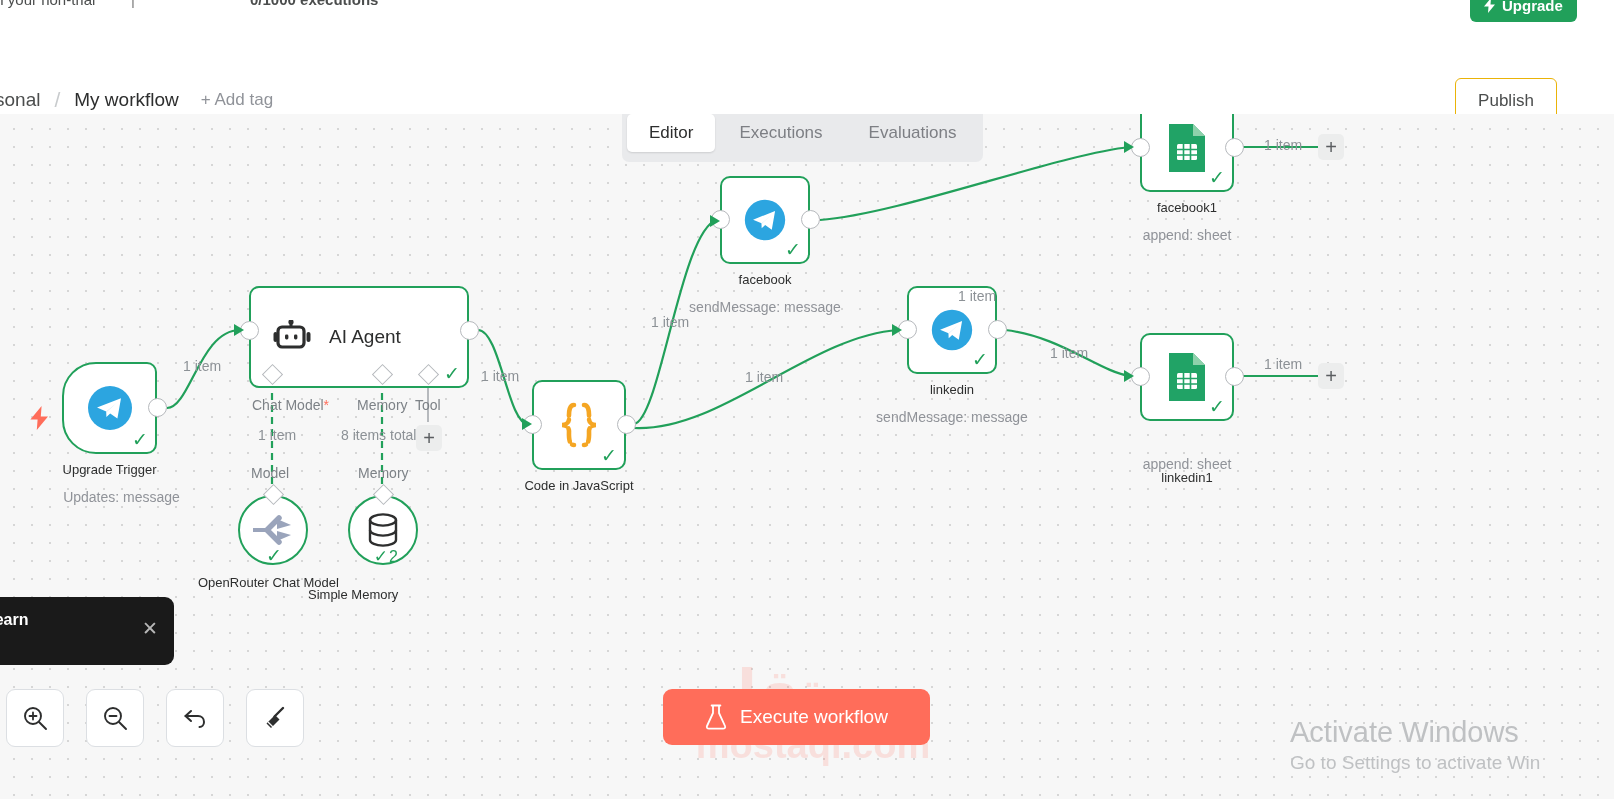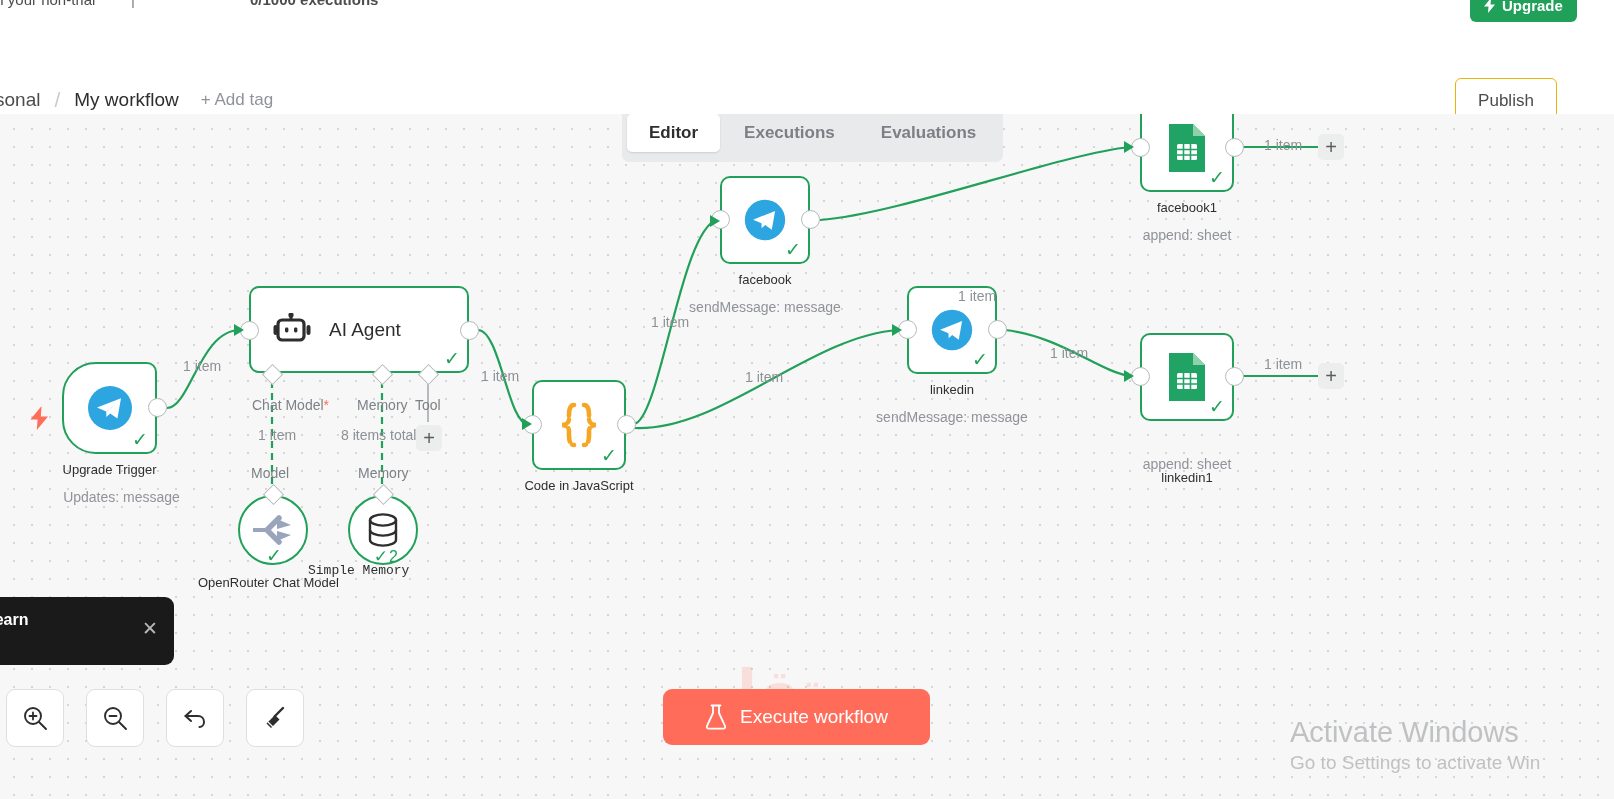--- a/index.html
+++ b/index.html
@@ -41,21 +41,21 @@
     overflow:hidden;
   }
   #edges{position:absolute;left:0;top:0;width:1614px;height:685px;}
   
   #tabs{
     position:absolute;left:622px;top:-10px;height:48px;background:#e9eaec;border-radius:7px;
     display:flex;align-items:center;padding:5px;gap:2px;z-index:40;
   }
   #tabs .tab{
     height:38px;padding:0 22px;display:flex;align-items:center;justify-content:center;
-    font-size:17px;color:#7d7f84;border-radius:5px;cursor:pointer;white-space:nowrap;font-weight:bold;
+    font-size:17px;color:#7d7f84;border-radius:5px;cursor:pointer;white-space:nowrap;
   }
   #tabs .tab.active{background:#fff;color:#2d2e2e;box-shadow:0 1px 2px rgba(0,0,0,.12);}
   
   .node{position:absolute;z-index:20;}
   .nbox{
     position:relative;background:#fff;border:2px solid #21a05a;border-radius:10px;
     display:flex;align-items:center;justify-content:center;box-sizing:border-box;
   }
   .nbox.trigger{border-radius:34px 10px 10px 34px;}
   .nbox.round{border-radius:50%;border-width:2px;}
@@ -206,21 +206,21 @@
         <path d="M20.4 33 L20.2 27.6 L31.2 18.4 L20.4 28.2 Z" fill="#cfe7f5"></path>
       </svg>
       <span class="ncheck">✓</span>
     </div>
     <div class="port" style="left:86px;top:36px;"></div>
     <div class="nlabel" style="top:100px;">Upgrade Trigger</div>
     <div class="nsub" style="top:127px;margin-left:12px;">Updates: message</div>
   </div>
 
   <div class="node" style="left:249px;top:172px;">
-    <div class="nbox" style="width:220px;height:87px;justify-content:flex-start;padding-left:22px;text-align:center;">
+    <div class="nbox" style="width:220px;height:102px;justify-content:flex-start;padding-left:22px;text-align:center;">
       <svg width="38" height="34" viewBox="0 0 38 34">
         <rect x="16.5" y="0.5" width="3" height="6" fill="#2d2e2e"></rect>
         <circle cx="18" cy="2" r="2.6" fill="#2d2e2e"></circle>
         <rect x="5" y="7" width="26" height="20" rx="4" fill="none" stroke="#2d2e2e" stroke-width="3.2"></rect>
         <rect x="0.5" y="12" width="4" height="10" rx="2" fill="#2d2e2e"></rect>
         <rect x="33.5" y="12" width="4" height="10" rx="2" fill="#2d2e2e"></rect>
         <rect x="12" y="14.5" width="3.4" height="5" rx="1.4" fill="#2d2e2e"></rect>
         <rect x="21" y="14.5" width="3.4" height="5" rx="1.4" fill="#2d2e2e"></rect>
       </svg>
       <span style="margin-left:18px;font-size:19px;">AI Agent</span>
@@ -258,21 +258,21 @@
   <div class="node" style="left:348px;top:381px;">
     <div class="nbox round" style="width:70px;height:70px;">
       <svg width="32" height="34" viewBox="0 0 32 34">
         <ellipse cx="16" cy="7" rx="13" ry="5.6" fill="none" stroke="#2d2e2e" stroke-width="2.4"></ellipse>
         <path d="M3 7 V27 C3 30.1 8.8 32.6 16 32.6 C23.2 32.6 29 30.1 29 27 V7" fill="none" stroke="#2d2e2e" stroke-width="2.4"></path>
         <path d="M3 17 C3 20.1 8.8 22.6 16 22.6 C23.2 22.6 29 20.1 29 17" fill="none" stroke="#2d2e2e" stroke-width="2.4"></path>
       </svg>
       <span class="ncheck withnum" style="right:18px;bottom:-2px;">✓<span class="num">2</span></span>
     </div>
     <div class="diamond" style="left:28px;top:-8px;"></div>
-    <div class="nlabel wrap" style="top:68px;font-family:Liberation Mono, monospace;">Simple Memory</div>
+    <div class="nlabel wrap" style="top:92px;">Simple Memory</div>
   </div>
   <div class="elabel" style="left:341px;top:313px;">8 items total</div>
   <div class="plabel" style="left:358px;top:351px;">Memory</div>
 
   <div class="node" style="left:532px;top:266px;">
     <div class="nbox" style="width:94px;height:90px;">
       <svg width="50" height="46" viewBox="0 0 50 46">
         <path d="M20 3 C14 3 15 14 15 17 C15 21 11 23 8 23 C11 23 15 25 15 29 C15 32 14 43 20 43" fill="none" stroke="#f5a623" stroke-width="4.6" stroke-linecap="round" stroke-dasharray="13 4"></path>
         <path d="M30 3 C36 3 35 14 35 17 C35 21 39 23 42 23 C39 23 35 25 35 29 C35 32 36 43 30 43" fill="none" stroke="#f5a623" stroke-width="4.6" stroke-linecap="round" stroke-dasharray="13 4"></path>
       </svg>
@@ -390,20 +390,21 @@
       <svg width="26" height="26" viewBox="0 0 26 26">
         <path d="M21 3 L12.5 11.5" stroke="#2d2e2e" stroke-width="2.4" stroke-linecap="round"></path>
         <path d="M13 10 L17.5 14.5 L9 23 L4.5 18.5 Z" fill="#2d2e2e"></path>
         <path d="M6 17 L11 22" stroke="#f7f7f7" stroke-width="1.2"></path>
       </svg>
     </div>
   </div>
 
   <div id="watermark">
     <div class="w-ar">مستقل</div>
+    <div class="w-en">mostaql.com</div>
   </div>
 
   <div id="activate">
     <div class="aw-title">Activate Windows</div>
     <div class="aw-sub">Go to Settings to activate Win</div>
   </div>
 
   <div id="execute-btn">
     <svg width="22" height="26" viewBox="0 0 22 26">
       <path d="M8 1.5 V9 L2 22 C1.3 23.6 2.3 24.7 4 24.7 H18 C19.7 24.7 20.7 23.6 20 22 L14 9 V1.5" fill="none" stroke="#ffffff" stroke-width="1.8" stroke-linejoin="round"></path>

